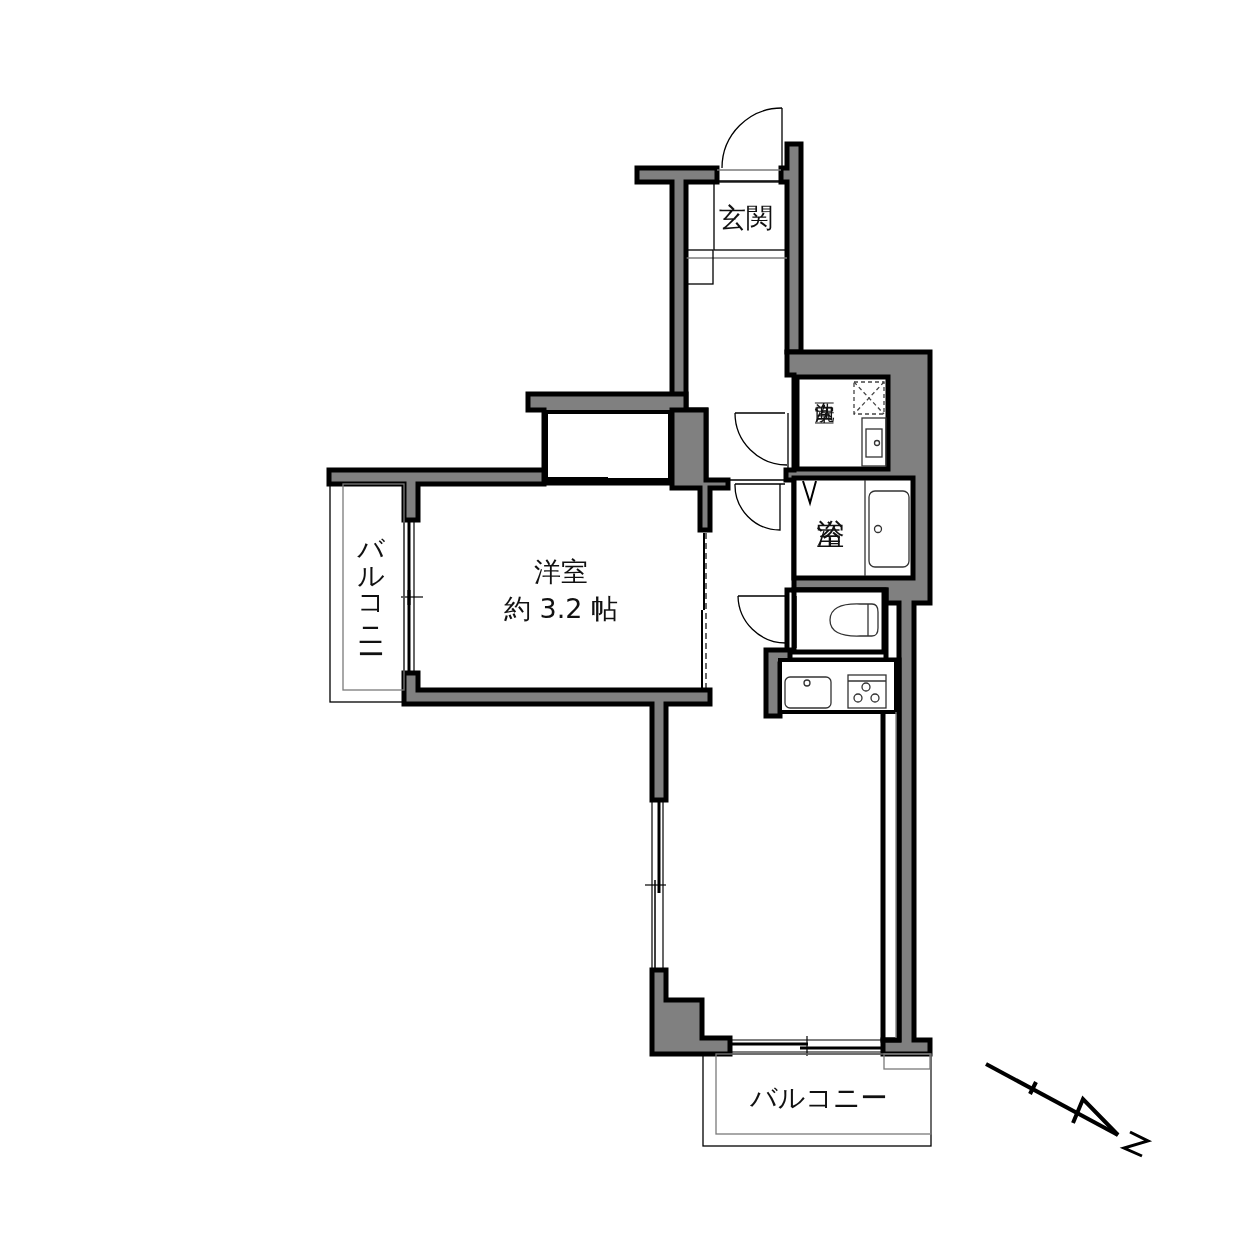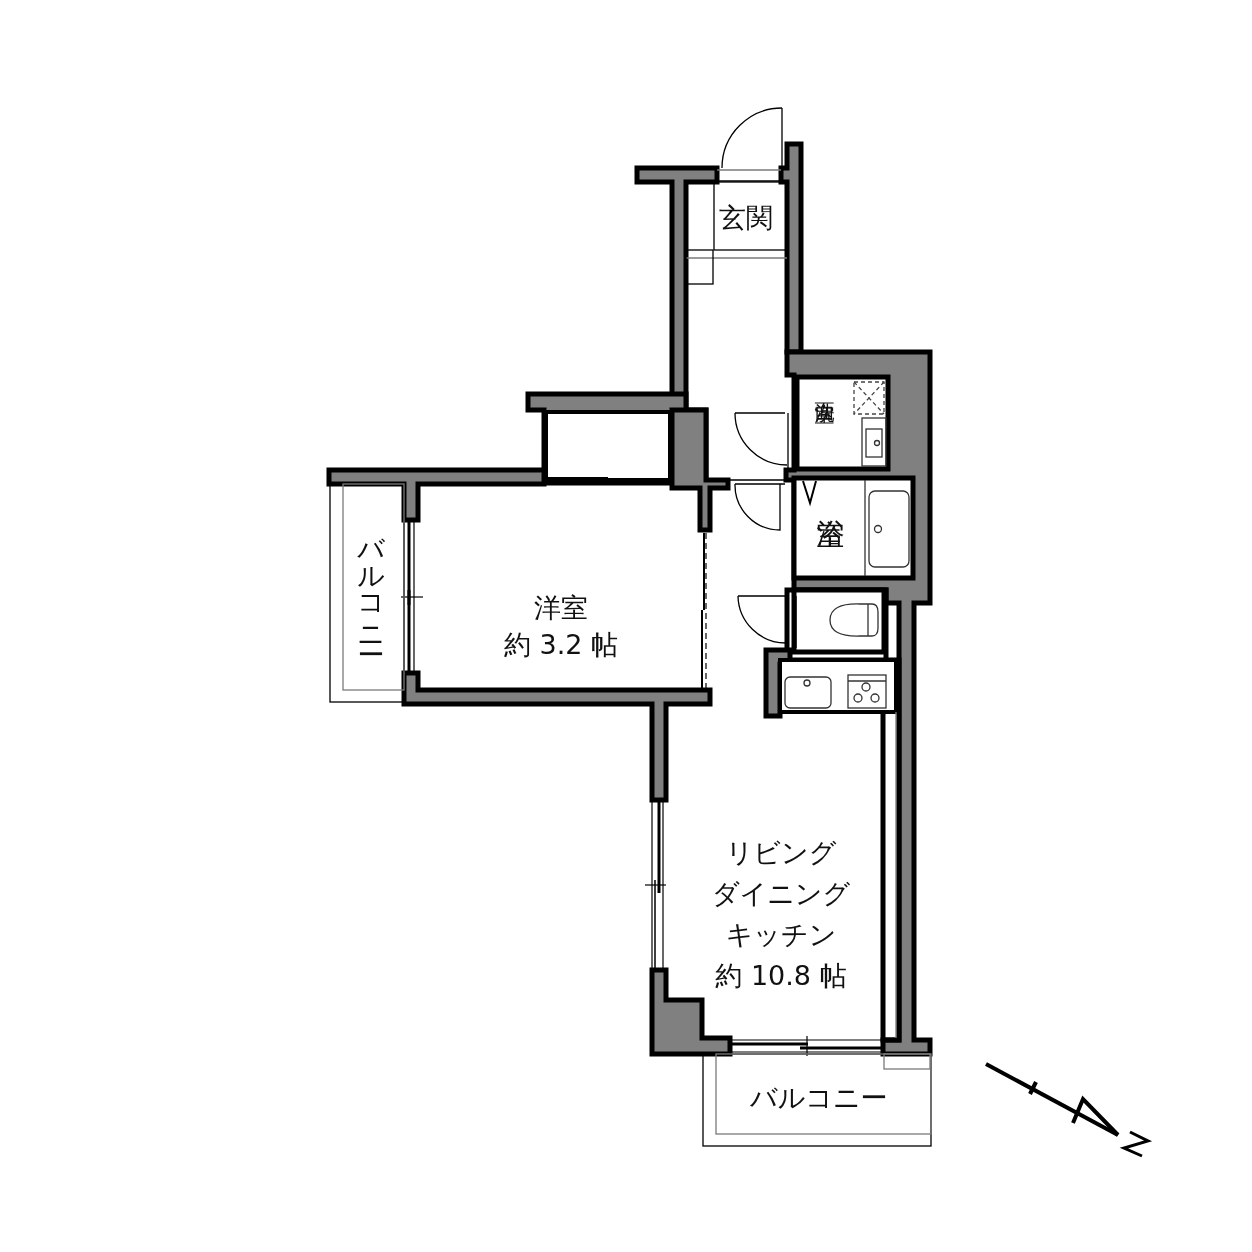--- a/index.html
+++ b/index.html
@@ -1,19 +1,19 @@
 <!DOCTYPE html>
 <html><head>
 <meta charset="utf-8">
 <style>
   html, body { margin: 0; padding: 0; background: #ffffff; }
   #canvas { position: relative; width: 1252px; height: 1252px; background: #ffffff; overflow: hidden; }
   #plan { position: absolute; left: 0; top: 0; width: 1252px; height: 1252px; }
   .lbl { position: absolute; font-family: "DejaVu Sans", "Liberation Sans", sans-serif; color: #111111; white-space: nowrap; line-height: 1; }
-  .room-lg { font-size: 27px; text-align: center; margin-top: 36px; }
+  .room-lg { font-size: 27px; text-align: center; }
   .room-md { font-size: 26px; }
   .vert { writing-mode: vertical-rl; text-orientation: upright; letter-spacing: 0px; }
   .center-x { transform: translateX(-50%); }
   .multiline div { line-height: 41px; text-align: center; }
 </style>
 </head>
 <body>
 
 <div id="canvas">
   <svg id="plan" viewBox="0 0 1252 1252" xmlns="http://www.w3.org/2000/svg">
@@ -166,23 +166,17 @@
 
   <div class="lbl vert" style="left:815px; top:387px; font-size:20px;">洗面室</div>
 
   <div class="lbl vert" style="left:816px; top:497px; font-size:28px;">浴室</div>
 
   <div class="lbl room-lg center-x" style="left:561px; top:558px;">
     <div style="margin-bottom:10px;">洋室</div>
     <div>約 3.2 帖</div>
   </div>
 
-  <div class="lbl room-lg center-x multiline" style="left:781px; top:796px; font-size:27px;">
-    <div>リビング</div>
-    <div>ダイニング</div>
-    <div>キッチン</div>
-    <div>約 10.8 帖</div>
-  </div>
 
   <div class="lbl vert" style="left:358px; top:518px; font-size:27px;">バルコニー</div>
 
   <div class="lbl" style="left:750px; top:1084px; font-size:27px;">バルコニー</div>
 </div>
 
 </body></html>

